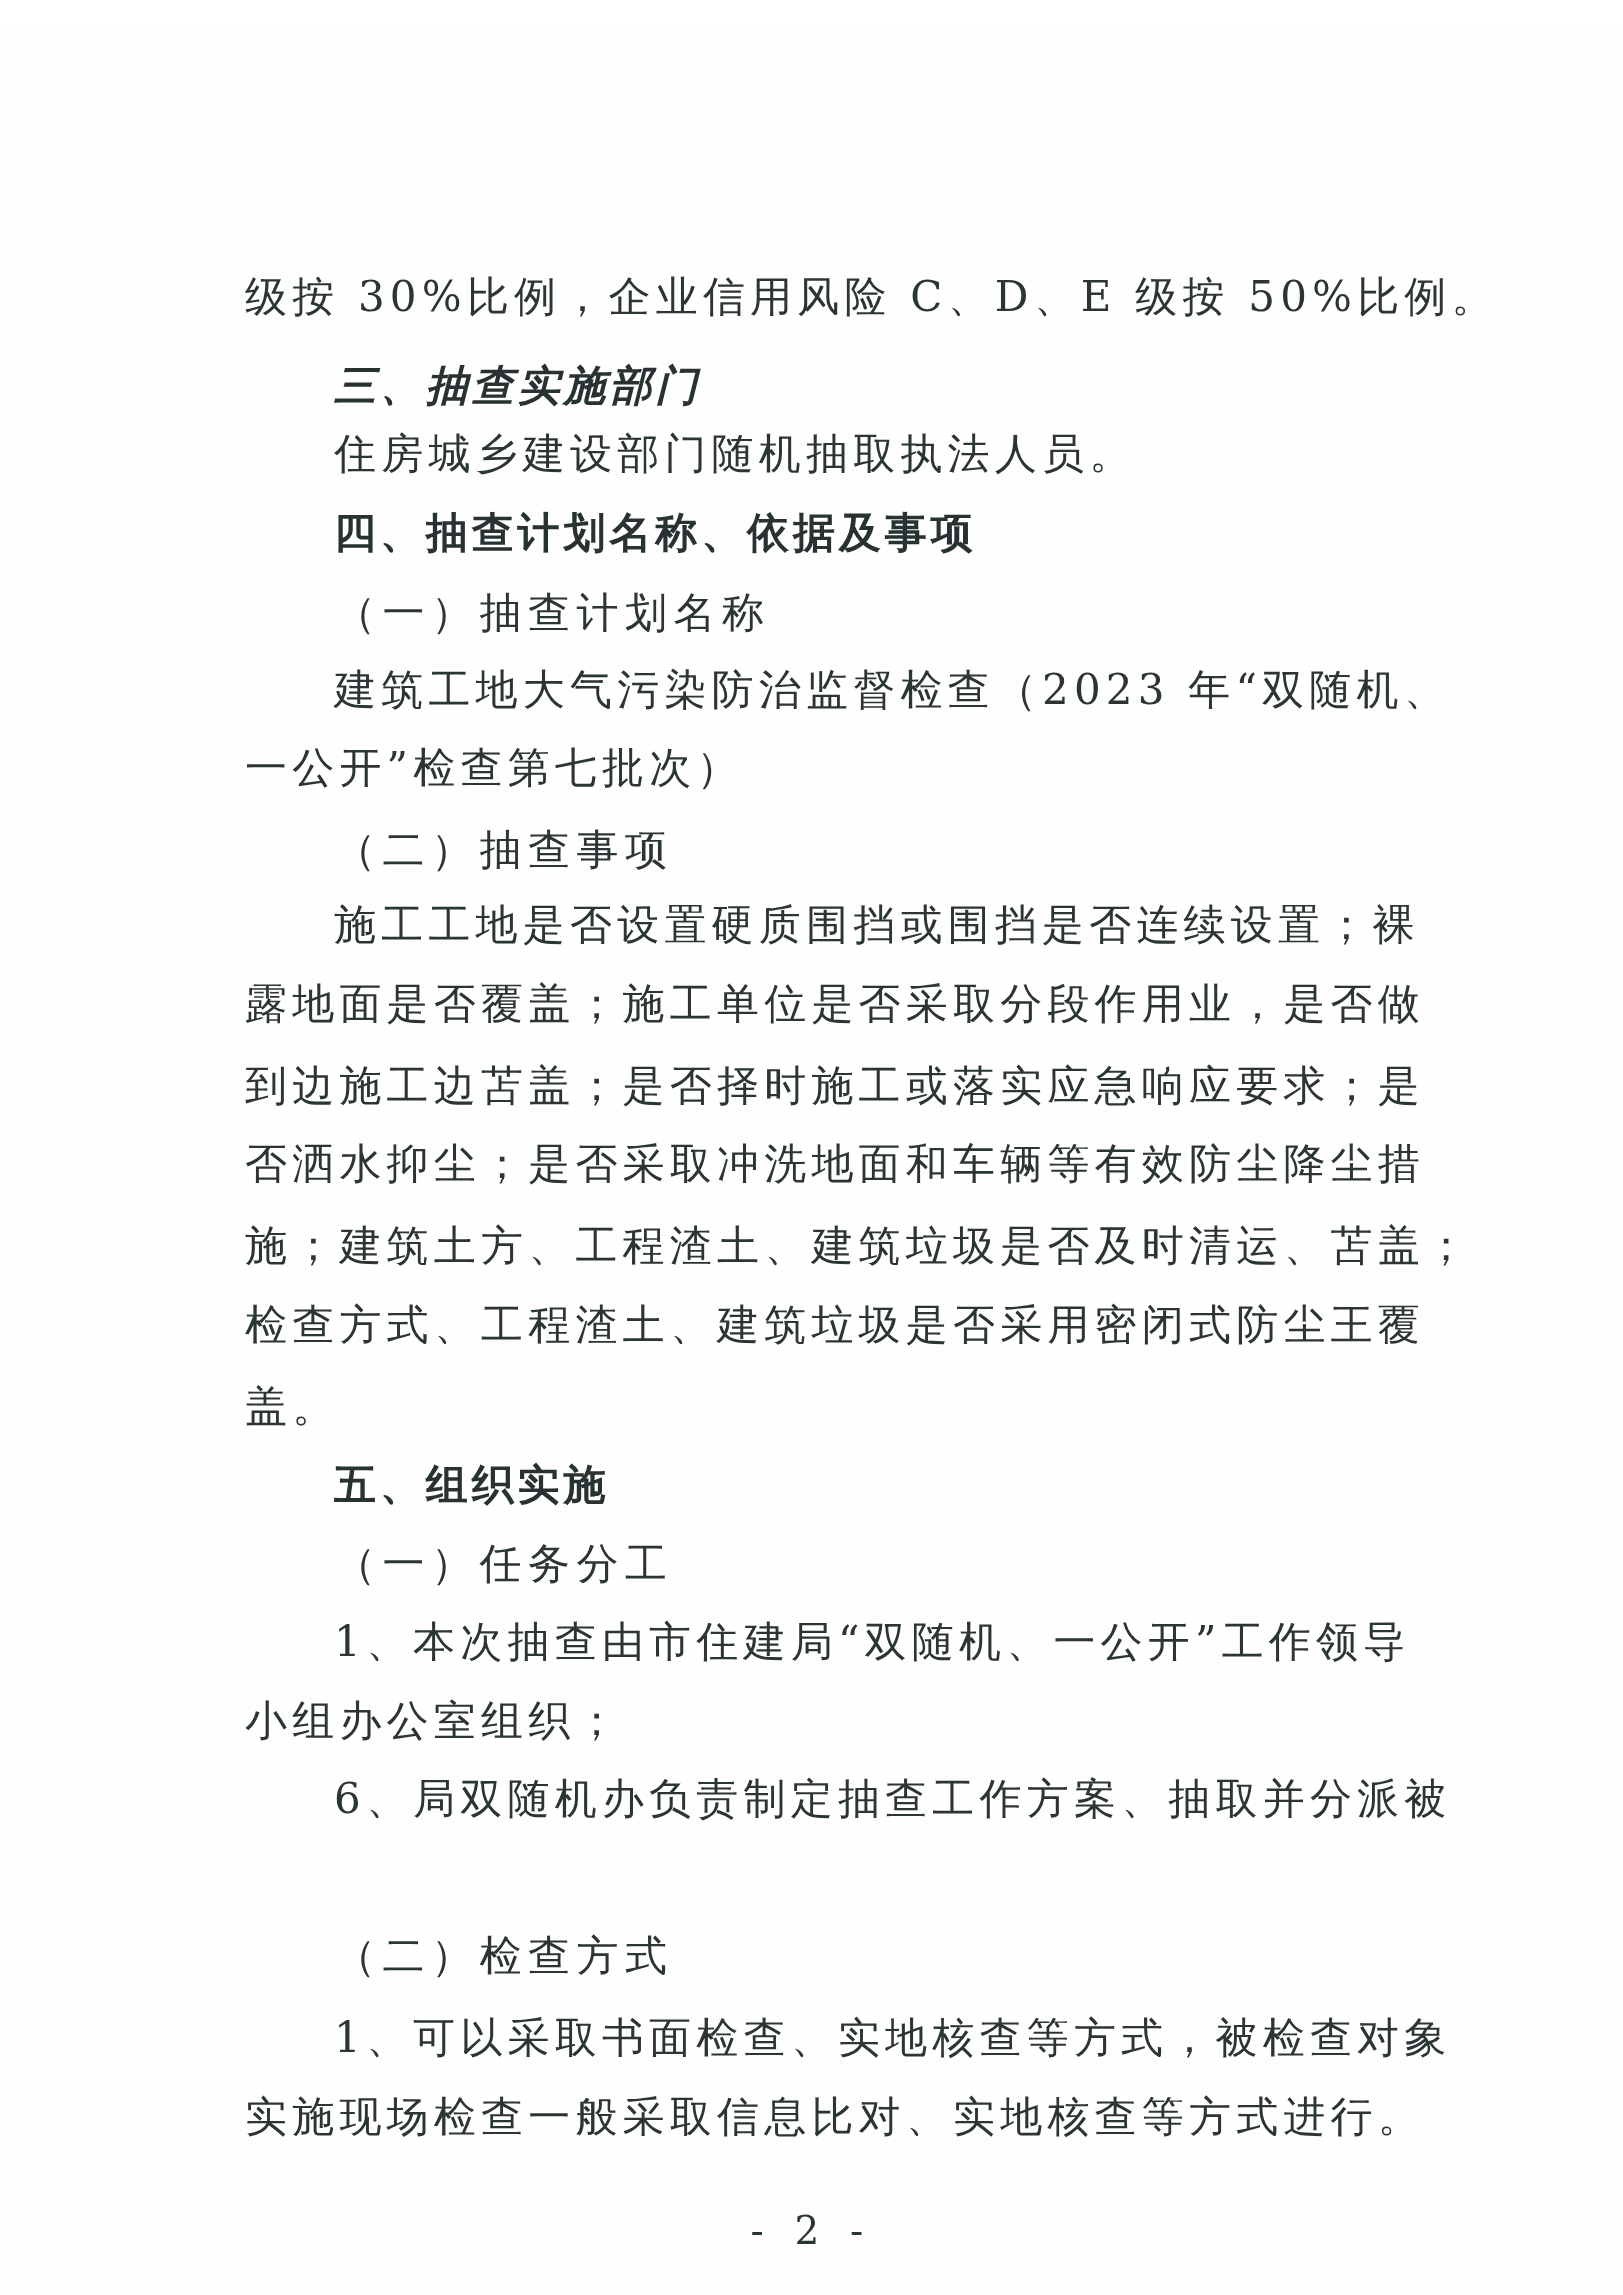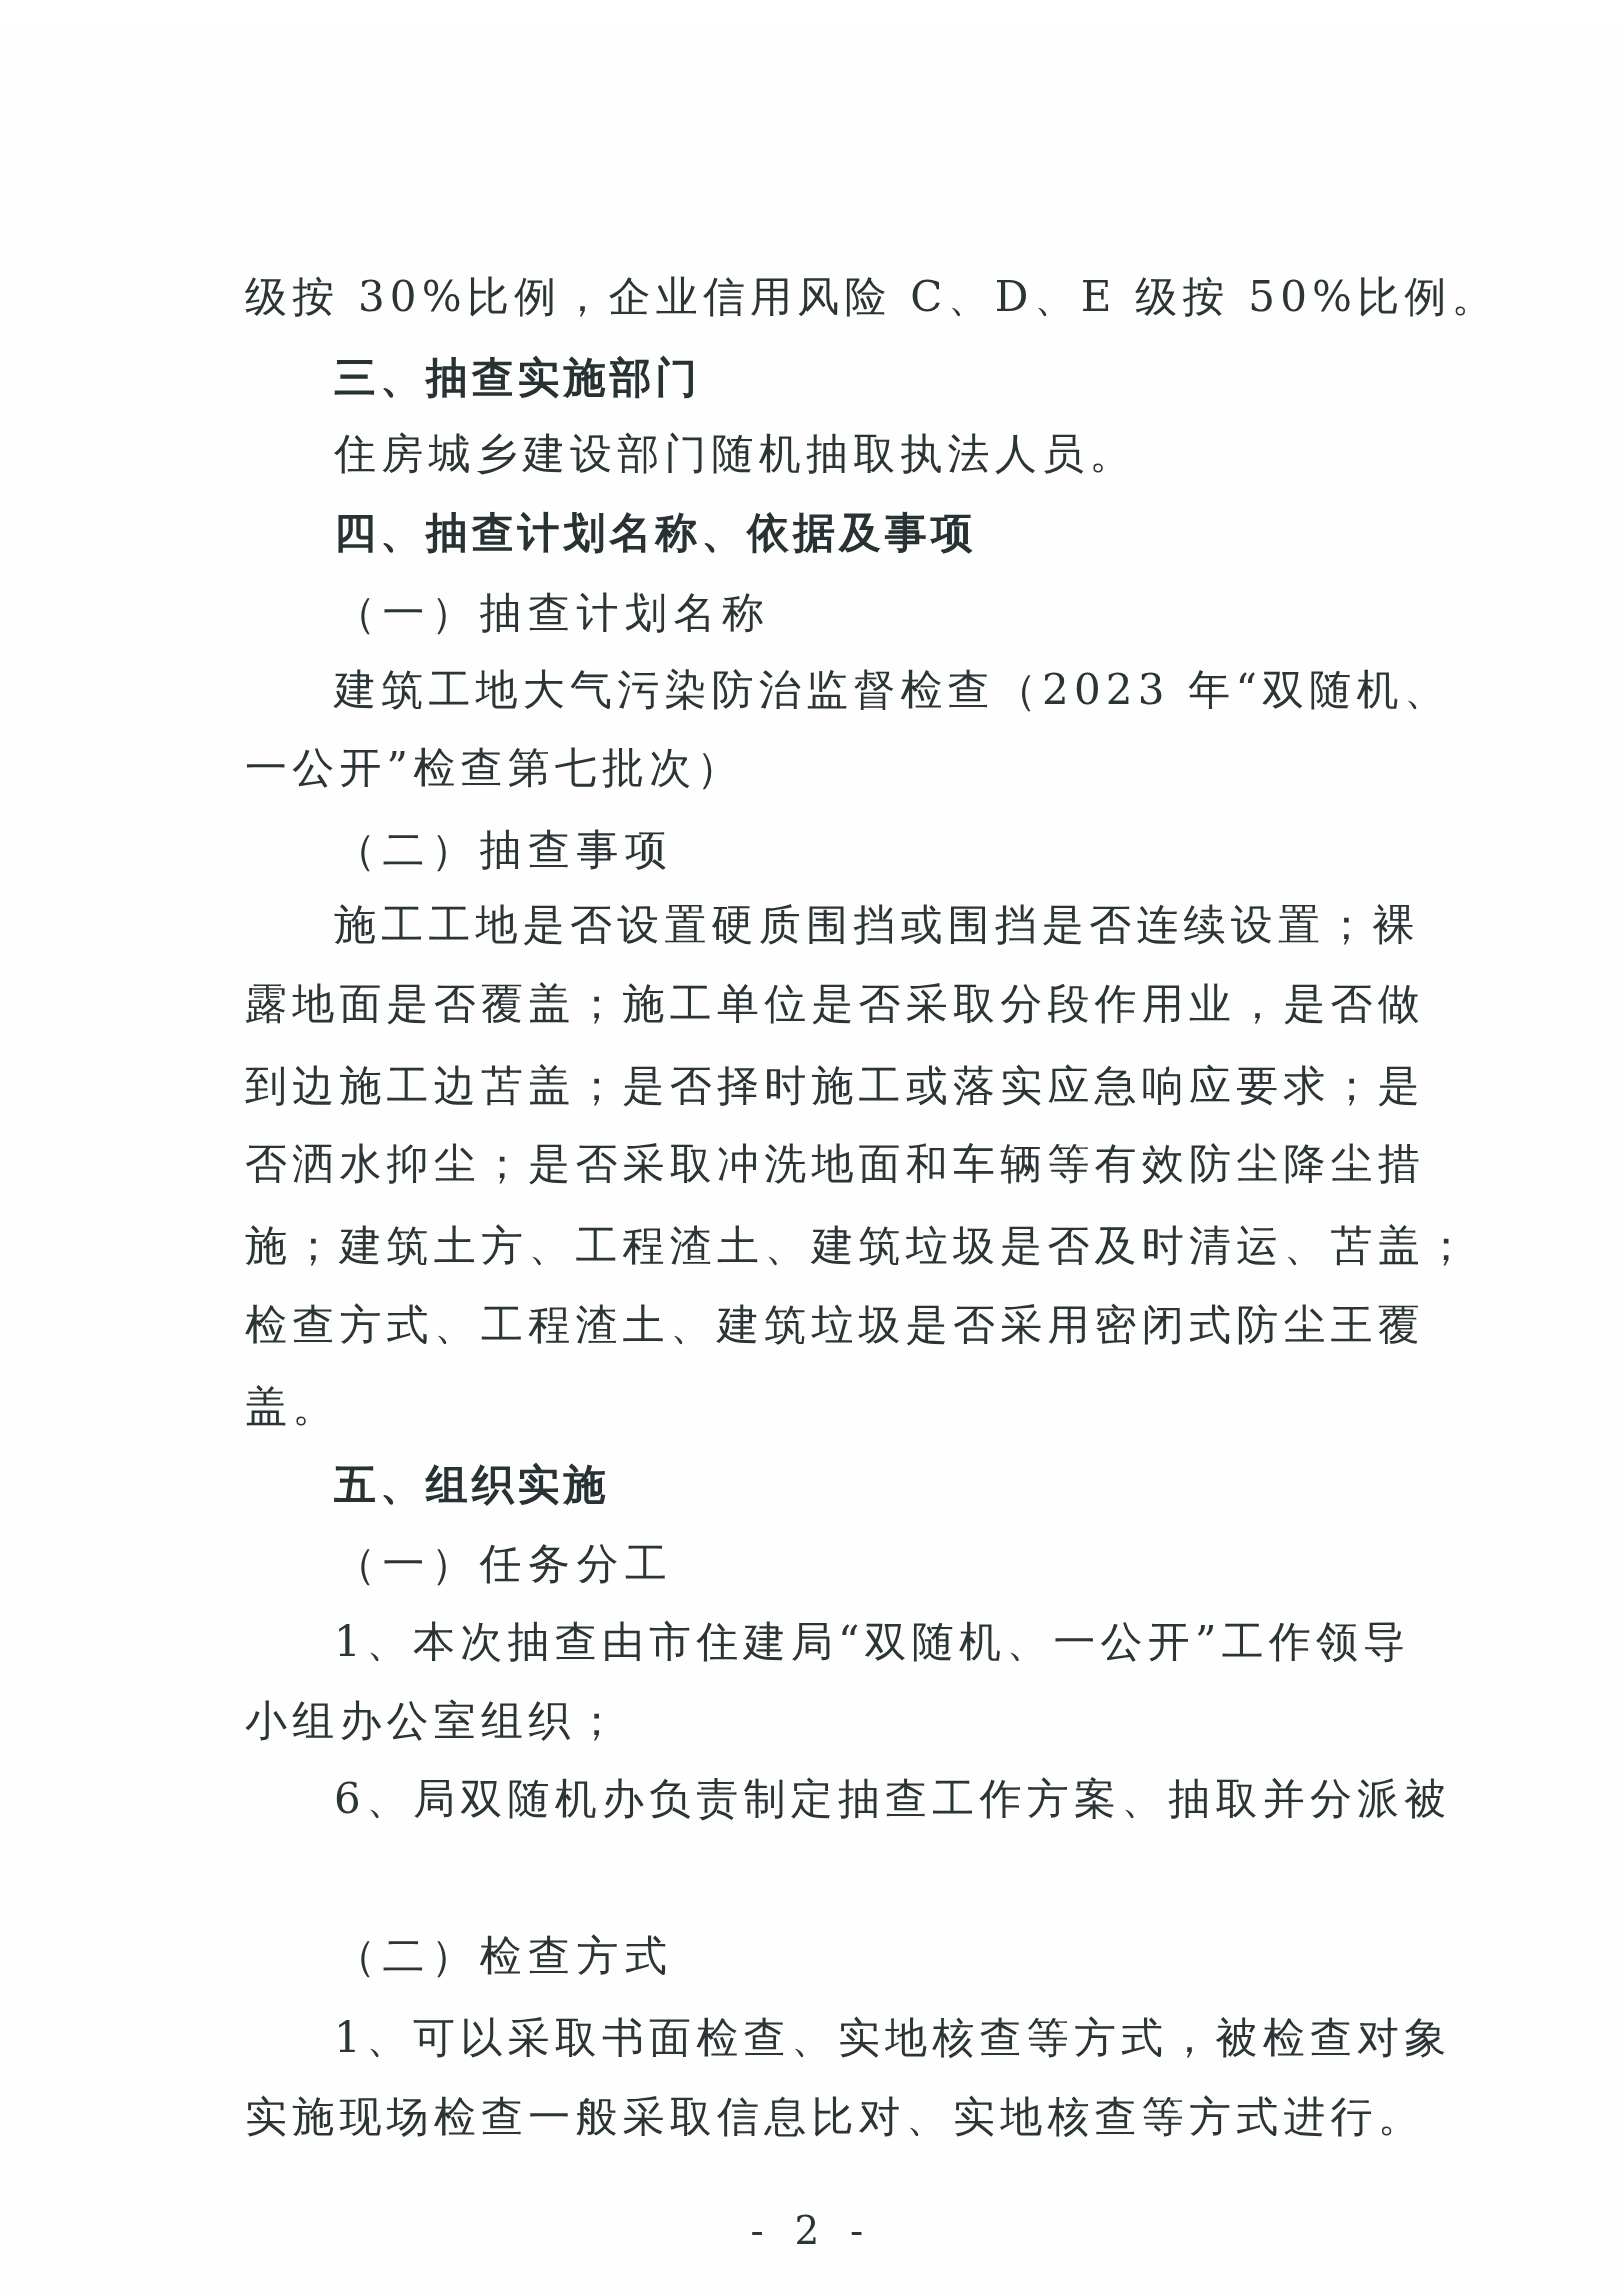--- a/index.html
+++ b/index.html
@@ -16,21 +16,21 @@
   .page-number { position: absolute; left: 0; width: 1623px; top: 2173px; height: 59px;
                  line-height: 59px; text-align: center; font-size: 39px; color: #2c3535; letter-spacing: 9.2px; }
 </style>
 </head>
 <body>
 
 <div class="page">
 
   <div class="line justify" style="top:229px;">级按 30%比例，企业信用风险 C、D、E 级按 50%比例。</div>
 
-  <div class="line indent heading" style="top:310px;">三、抽查实施部门</div>
+  <div class="line indent heading" style="top:318px;font-style:italic;">三、抽查实施部门</div>
 
   <div class="line indent heading" style="top:465px;">四、抽查计划名称、依据及事项</div>
 
   <div class="line indent" style="top:386px;">住房城乡建设部门随机抽取执法人员。</div>
 
   <div class="line sub" style="top:545px;">（一）抽查计划名称</div>
 
   <div class="line indent justify" style="top:622px;">建筑工地大气污染防治监督检查（2023 年“双随机、</div>
 
   <div class="line sub" style="top:782px;">（二）抽查事项</div>

